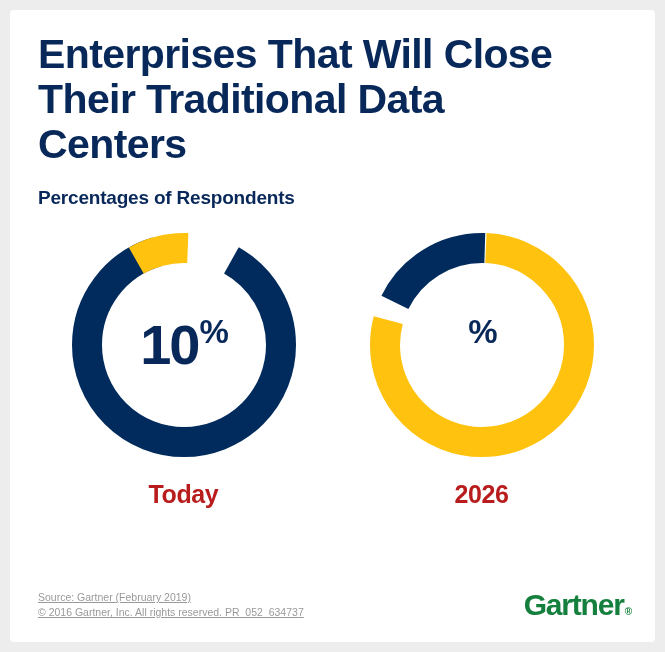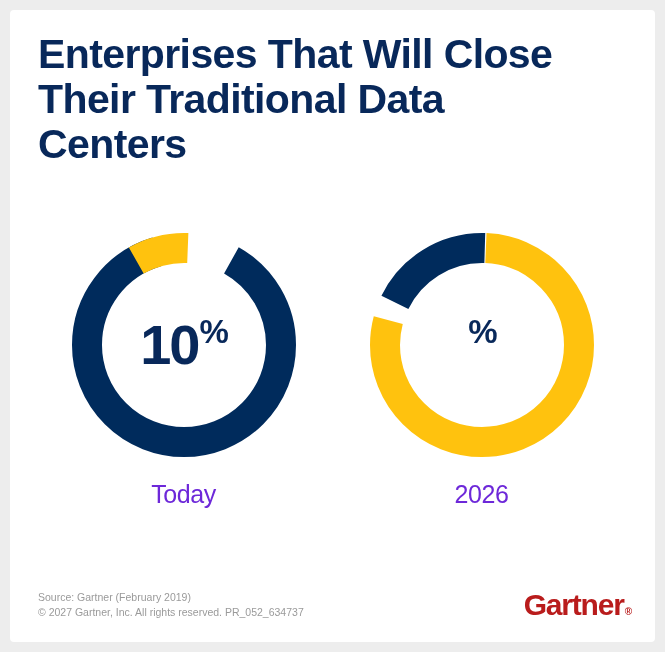--- a/index.html
+++ b/index.html
@@ -98,43 +98,44 @@
     font-size: 33px;
     font-weight: bold;
     line-height: 1;
     position: relative;
     top: -14px;
     left: 1px;
     letter-spacing: -1px;
   }
   .donut-label {
     margin-top: 22px;
-    color: #6d28d9;
+    color: #b91c1c;
     font-size: 25px;
-    font-weight: normal;
+    font-weight: bold;
     letter-spacing: -0.4px;
   }
 
   
   .footer {
     position: absolute;
     left: 28px;
     right: 24px;
     bottom: 22px;
     display: flex;
     align-items: flex-end;
     justify-content: space-between;
   }
   .source {
     color: #9a9a9a;
     font-size: 10.5px;
     line-height: 15px;
+    text-decoration: underline;
   }
   .logo {
-    color: #b91c1c;
+    color: #15803d;
     font-size: 30px;
     font-weight: bold;
     letter-spacing: -1.2px;
     line-height: 1;
     white-space: nowrap;
   }
   .logo-r {
     font-size: 10px;
     vertical-align: baseline;
     position: relative;
@@ -143,20 +144,21 @@
     letter-spacing: 0;
   }
 </style>
 </head>
 <body>
 
 <div class="card">
 
   <div class="header">
     <h1 class="title">Enterprises That Will Close Their Traditional Data Centers</h1>
+    <div class="subtitle">Percentages of Respondents</div>
   </div>
 
   <div class="charts">
 
     <div class="donut-block">
       <div class="donut-wrap">
         <svg viewBox="0 0 226 226">
           <circle cx="113" cy="113" r="97" fill="none" stroke="#002b5c" stroke-width="30" stroke-dasharray="531.2 78.4" stroke-dashoffset="-49.5" transform="rotate(-90 113 113)"></circle>
           <circle cx="113" cy="113" r="97" fill="none" stroke="#ffc20e" stroke-width="30" stroke-dasharray="54.9 554.7" stroke-dashoffset="5.0" transform="rotate(-90 113 113) scale(1,-1) translate(0,-226)"></circle>
         </svg>
@@ -179,18 +181,18 @@
         </div>
       </div>
       <div class="donut-label">2026</div>
     </div>
 
   </div>
 
   <div class="footer">
     <div class="source">
       <div>Source: Gartner (February 2019)</div>
-      <div>© 2027 Gartner, Inc. All rights reserved. PR_052_634737</div>
+      <div>© 2016 Gartner, Inc. All rights reserved. PR_052_634737</div>
     </div>
     <div class="logo"><span>Gartner</span><span class="logo-r">®</span></div>
   </div>
 
 </div>
 
 </body></html>

